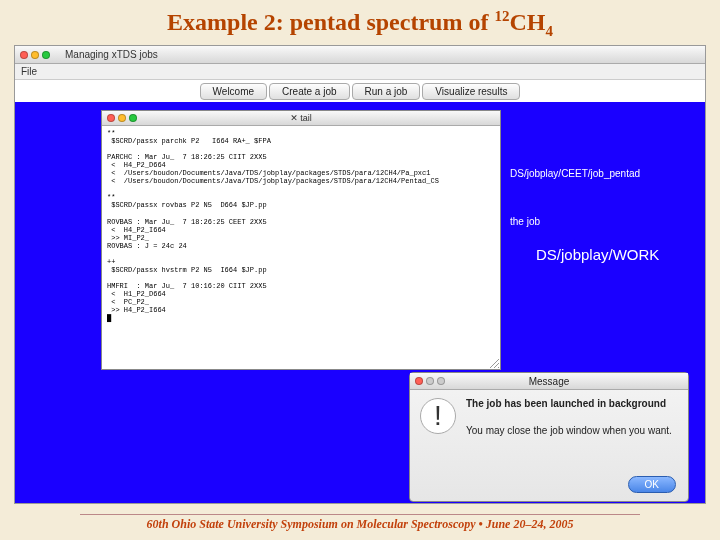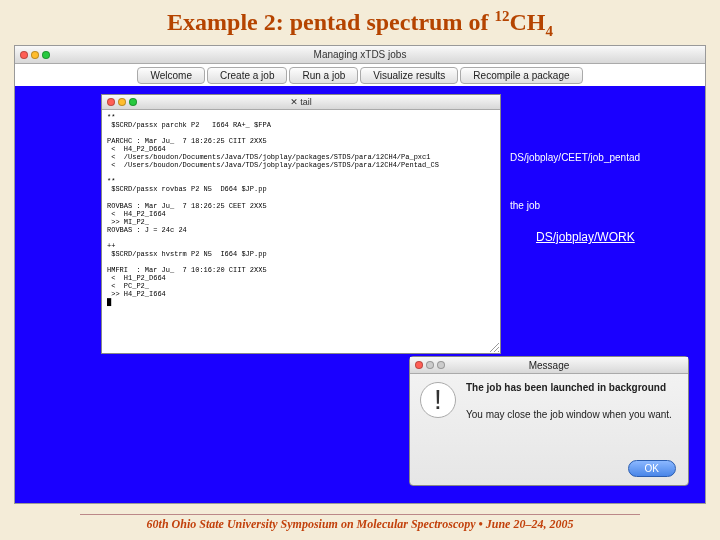--- a/index.html
+++ b/index.html
@@ -34,21 +34,21 @@
     background: linear-gradient(#f9f9f9, #d8d8d8);
     border-bottom: 1px solid #aaa;
     display: flex;
     align-items: center;
     font-family: 'Lucida Grande', Arial, sans-serif;
     font-size: 10px;
     color: #333;
   }
   .outer-titlebar .tb-title {
     flex: 1;
-    text-align: center;
+    text-align: left;
   }
   .menubar {
     height: 16px;
     background: #f0f0f0;
     border-bottom: 1px solid #ccc;
     font-family: Arial, sans-serif;
     font-size: 10px;
     color: #333;
     padding-left: 6px;
     line-height: 16px;
@@ -134,23 +134,22 @@
     top: 114px;
     font-family: Arial, sans-serif;
     font-size: 10px;
     color: #fff;
   }
   .bg-label-3 {
     position: absolute;
     left: 521px;
     top: 144px;
     font-family: Arial, sans-serif;
-    font-size: 12px;
+    font-size: 15px;
     color: #fff;
-    text-decoration: underline;
   }
   .msg-window {
     position: absolute;
     right: 16px;
     top: 270px;
     width: 280px;
     height: 130px;
     background: linear-gradient(#f4f4f4, #e6e6e6);
     border: 1px solid #888;
     border-radius: 4px;
@@ -229,26 +228,28 @@
 <div class="outer-window">
   <div class="outer-titlebar">
     <div class="traffic">
       <span class="t-red"></span>
       <span class="t-yel"></span>
       <span class="t-grn"></span>
     </div>
     <div class="tb-title">Managing xTDS jobs</div>
     <div style="width:50px"></div>
   </div>
+  <div class="menubar">
+    <span>File</span>
+  </div>
   <div class="tab-row">
     <div class="tab">Welcome</div>
     <div class="tab">Create a job</div>
     <div class="tab">Run a job</div>
     <div class="tab">Visualize results</div>
-    <div class="tab">Recompile a package</div>
   </div>
 
   <div class="content-area">
 
     <div class="bg-label-1">DS/jobplay/CEET/job_pentad</div>
     <div class="bg-label-2">the job</div>
     <div class="bg-label-3">DS/jobplay/WORK</div>
 
     <div class="term-window">
       <div class="term-titlebar">

